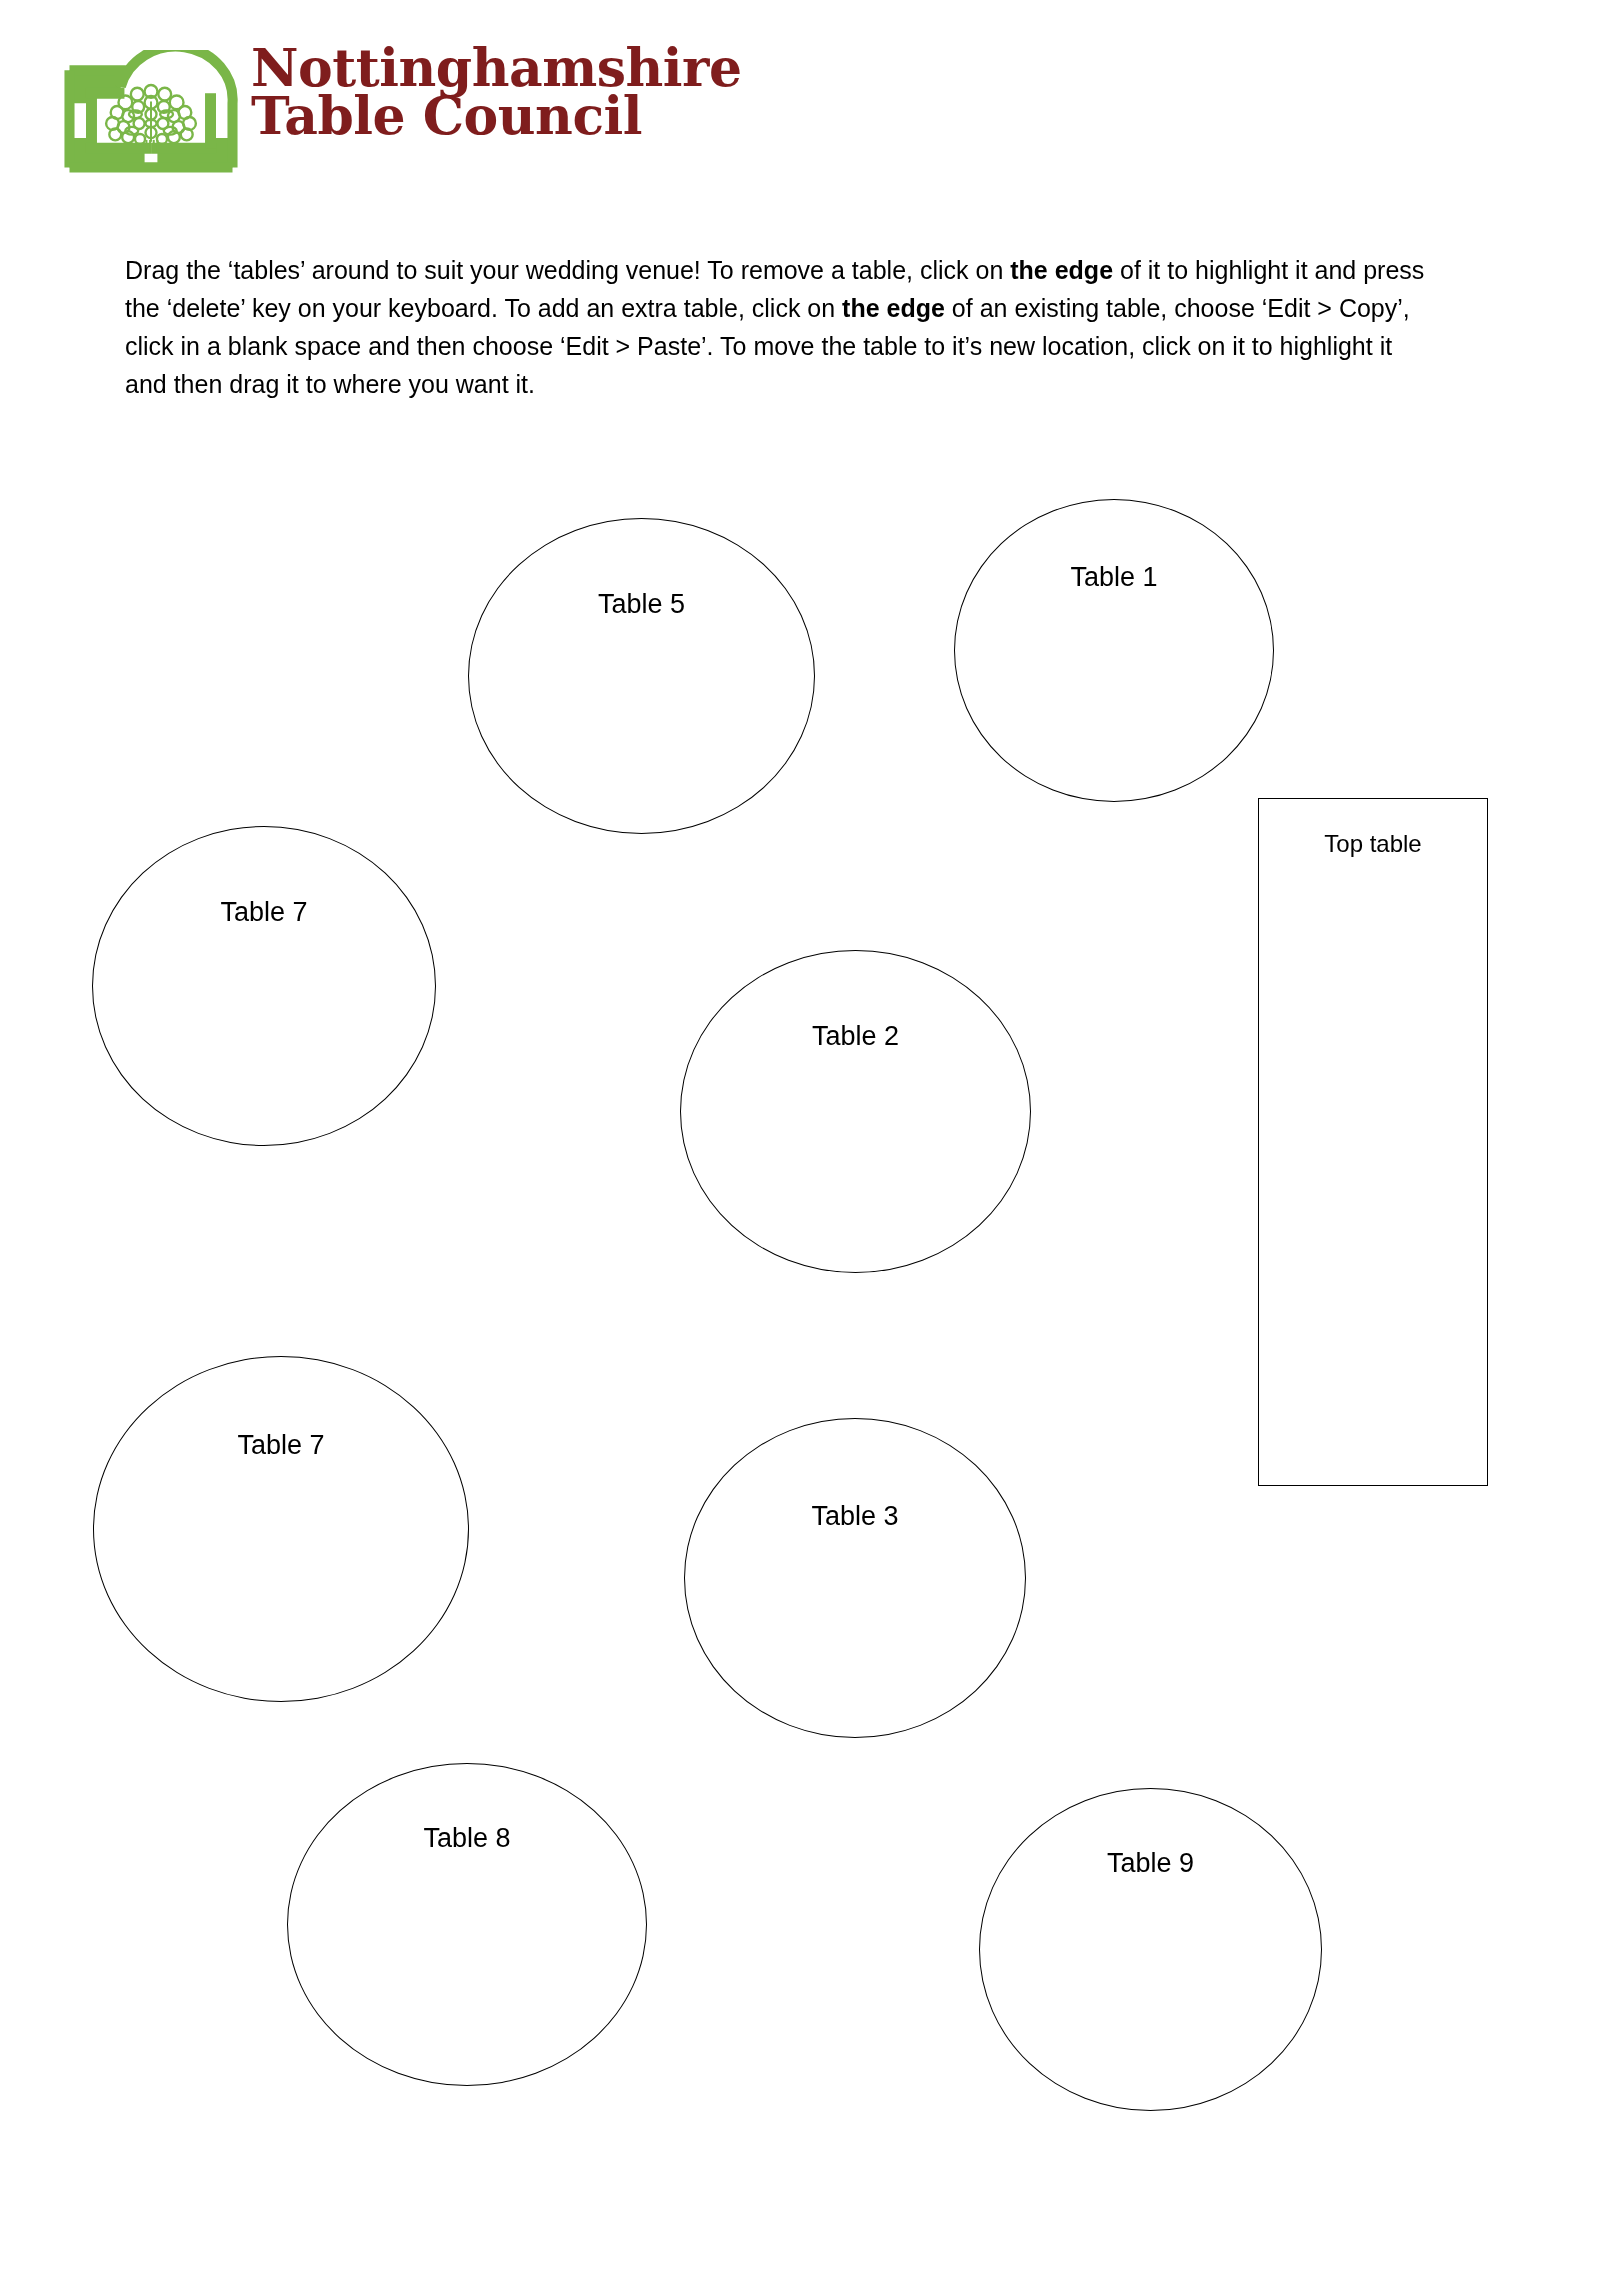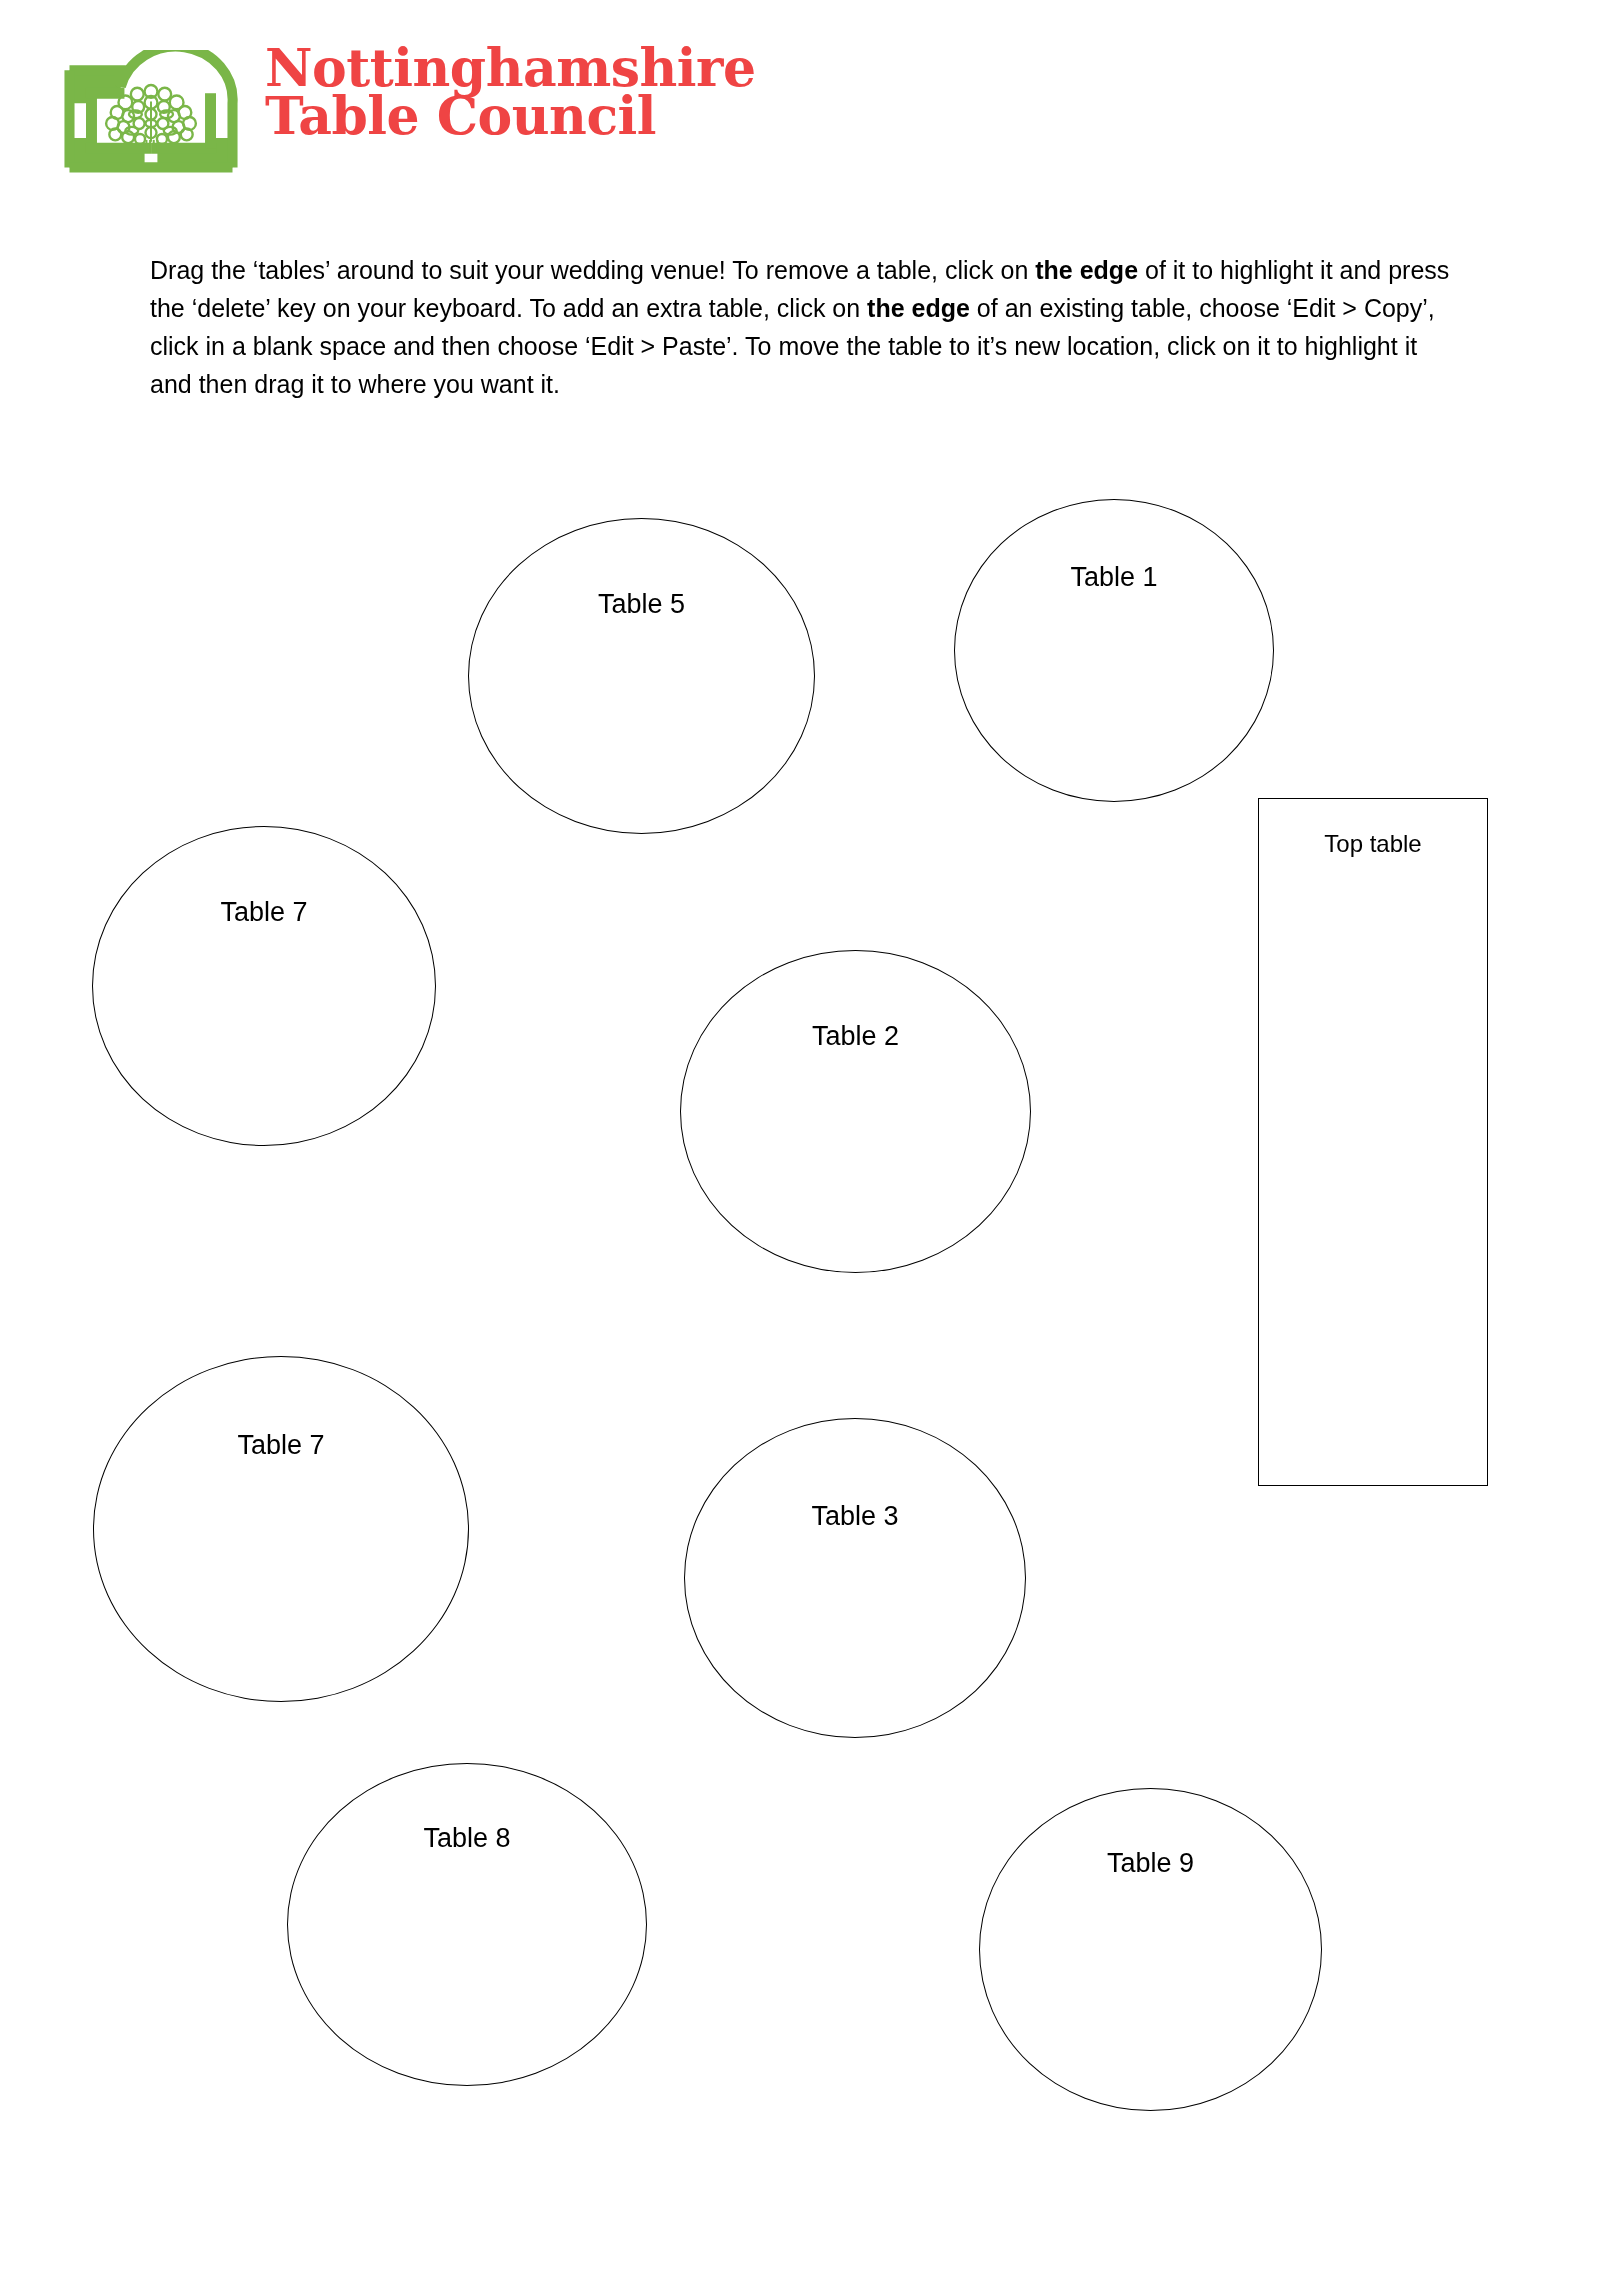--- a/index.html
+++ b/index.html
@@ -28,25 +28,25 @@
   }
   #logo-mark {
     position: absolute;
     left: 0px;
     top: 5.5px;
     width: 174px;
     height: 124px;
   }
   #logo-wordmark {
     position: absolute;
-    left: 201px;
+    left: 187px;
     top: 0px;
     width: 514px;
     height: 133px;
-    color: #ef4444;
+    color: #7f1d1d;
     font-family: "DejaVu Serif", serif;
     font-weight: bold;
     line-height: 0.93;
     letter-spacing: -0.5px;
   }
   .wm-line {
     display: block;
     white-space: nowrap;
     font-size: 51px;
   }
@@ -57,21 +57,20 @@
   #instructions {
     position: absolute;
     left: 125px;
     top: 226px;
     width: 1313px;
     font-size: 25px;
     line-height: 1.52;
     color: #000000;
     font-family: "Liberation Sans", sans-serif;
     text-align: left;
-    margin-left: 25px;
   }
   #instructions b { font-weight: bold; }
 
   
   .table-shape {
     position: absolute;
     border: 1.8px solid #000000;
     background: transparent;
     box-sizing: border-box;
   }

